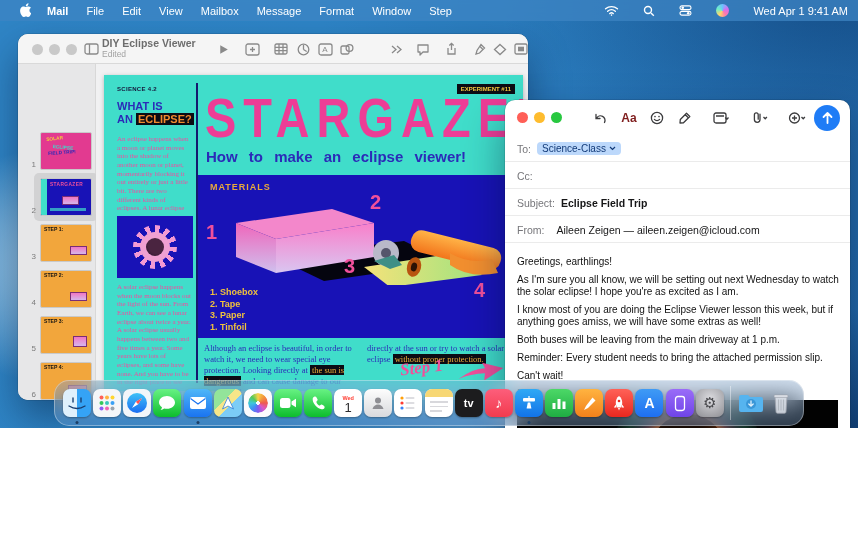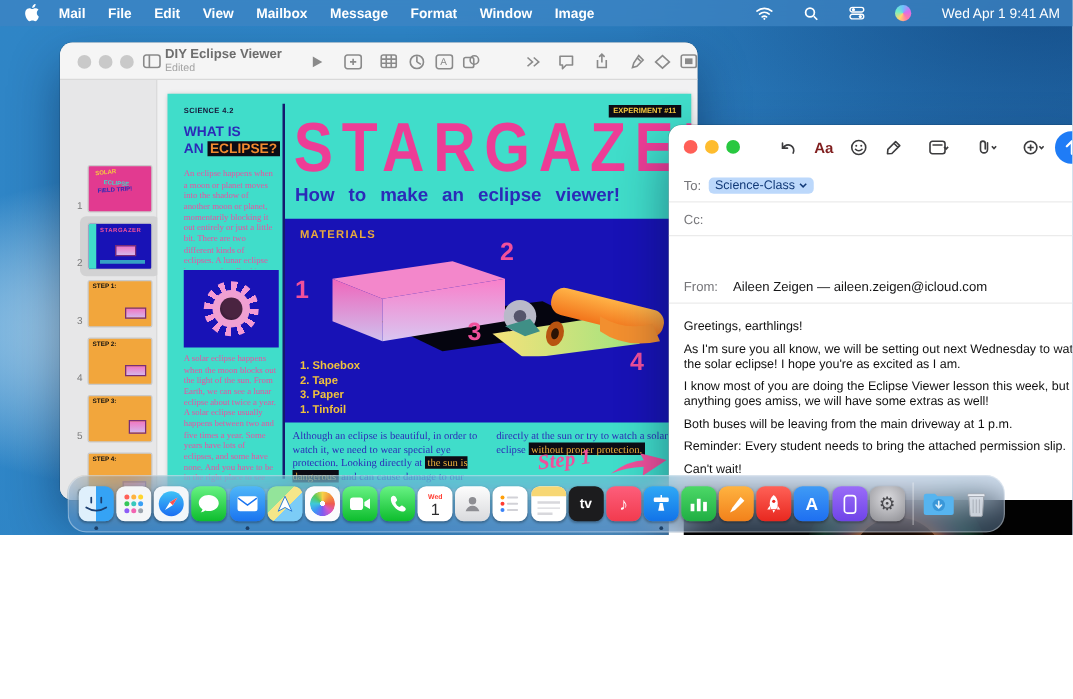--- a/index.html
+++ b/index.html
@@ -15,27 +15,27 @@
       radial-gradient(70% 60% at 97% 2%, rgba(12,60,114,.55) 0%, rgba(12,60,114,0) 55%),
       radial-gradient(70% 55% at 100% 100%, rgba(10,45,95,.6) 0%, rgba(10,45,95,0) 50%),
       linear-gradient(100deg,#2f85c6 0%,#2e86c8 35%,#2268a9 100%);
   }
 
   
   .menubar{ left:0; top:0; width:858px; height:21px; z-index:50; display:flex; align-items:center;
     background:rgba(62,132,195,.75); backdrop-filter:blur(12px); color:#fff; font-size:11px; }
   .menubar .apple{ margin-left:18px; display:flex; }
   .menu-items{ display:flex; gap:18px; margin-left:16px; }
-  .menu-items span{ white-space:nowrap;font-weight:bold; }
+  .menu-items span{ white-space:nowrap; }
   .menu-items span:first-child{ font-weight:bold; }
   .status{ margin-left:auto; display:flex; align-items:center; gap:24px; margin-right:10px; }
   .clock{ font-size:11px; }
 
   
-  .window{ position:absolute; border-radius:10px; box-shadow:0 18px 40px rgba(0,20,50,.45), 0 0 0 .5px rgba(0,0,0,.2);margin-left:30px; }
+  .window{ position:absolute; border-radius:10px; box-shadow:0 18px 40px rgba(0,20,50,.45), 0 0 0 .5px rgba(0,0,0,.2); }
   .tl{ width:11px; height:11px; border-radius:50%; display:inline-block; }
 
   
   .kn{ left:18px; top:34px; width:510px; height:366px; background:#ececec; z-index:10; overflow:hidden; }
   .kn-titlebar{ height:30px; background:#f5f5f5; border-bottom:1px solid #d9d9d9; position:relative; }
   .kn-tl{ background:#c9c9c9; }
   .kn-title{ left:84px; top:4px; line-height:1.1; }
   .kn-title .t{ font-size:10.5px; color:#6d6d6d; font-weight:bold; }
   .kn-title .s{ font-size:8.5px; color:#a2a2a2; }
   .ticon{ position:absolute; top:6px; width:18px; height:18px; display:flex; align-items:center; justify-content:center; }
@@ -126,21 +126,21 @@
     </span>
     <div class="menu-items">
       <span>Mail</span>
       <span>File</span>
       <span>Edit</span>
       <span>View</span>
       <span>Mailbox</span>
       <span>Message</span>
       <span>Format</span>
       <span>Window</span>
-      <span>Image</span>
+      <span>Step</span>
     </div>
     <div class="status">
       <span>
         <svg width="15" height="11" viewBox="0 0 16 12" fill="none" stroke="#fff" stroke-width="1.5" stroke-linecap="round">
             <path d="M1.5 4.2a10 10 0 0 1 13 0"></path>
             <path d="M3.8 6.8a6.5 6.5 0 0 1 8.4 0"></path>
             <path d="M6.1 9.3a3 3 0 0 1 3.8 0"></path>
             <circle cx="8" cy="11" r=".9" fill="#fff" stroke="none"></circle>
           </svg>
       </span>
@@ -422,20 +422,24 @@
       <span class="token">
         <span>Science-Class</span>
         <svg width="7" height="5" viewBox="0 0 7 5" fill="none" stroke="#123a78" stroke-width="1.2">
             <path d="M1 1l2.5 2.5L6 1"></path>
           </svg>
       </span>
     </div>
     <div class="field-row" style="top:63px;">
       <span class="f-label">Cc:</span>
     </div>
+    <div class="field-row" style="top:90px;">
+      <span class="f-label">Subject:</span>
+      <span class="f-value">Eclipse Field Trip</span>
+    </div>
     <div class="field-row" style="top:117px;">
       <span class="f-label" style="margin-right:12px;">From:</span>
       <span class="f-value normal">Aileen Zeigen — aileen.zeigen@icloud.com</span>
     </div>
 
     <div class="abs mail-body">
       <p>Greetings, earthlings!</p>
       <p>As I'm sure you all know, we will be setting out next Wednesday to watch the solar eclipse! I hope you're as excited as I am.</p>
       <p>I know most of you are doing the Eclipse Viewer lesson this week, but if anything goes amiss, we will have some extras as well!</p>
       <p>Both buses will be leaving from the main driveway at 1 p.m.</p>

